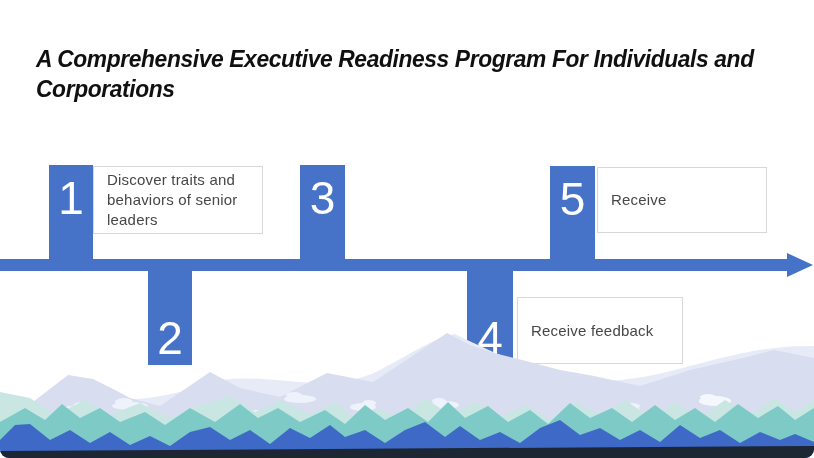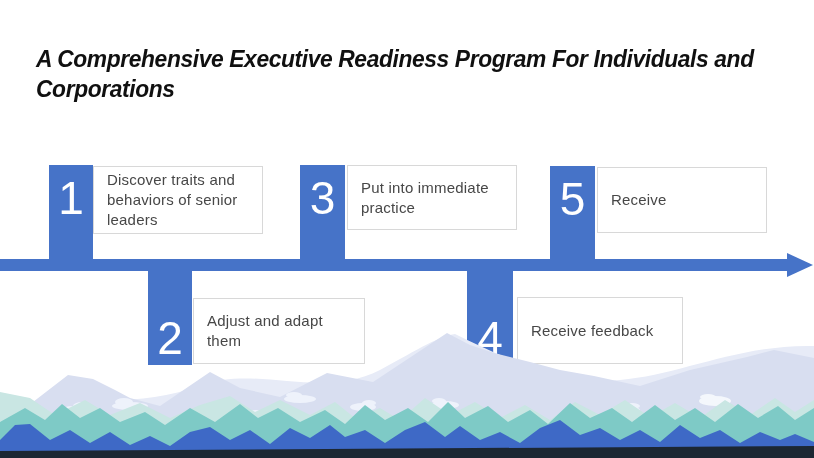--- a/index.html
+++ b/index.html
@@ -1,18 +1,18 @@
 <!DOCTYPE html>
 <html><head>
 <meta charset="utf-8">
 <style>
   html,body{margin:0;padding:0;}
   body{width:814px;height:458px;overflow:hidden;background:#ffffff;
        font-family:"Liberation Sans",sans-serif;}
-  .slide{position:relative;width:814px;height:458px;background:#ffffff;overflow:hidden;}
+  .slide{position:relative;width:814px;height:458px;background:#ffffff;overflow:hidden;border-radius:9px;}
 
   
   .title{
     position:absolute;left:36px;top:44px;width:775px;
     font-size:24px;line-height:30px;font-weight:bold;font-style:italic;
     color:#101010;letter-spacing:-0.4px;
     transform:scaleX(0.95);transform-origin:left top;
   }
 
   
@@ -64,29 +64,23 @@
   <div class="col col-top s1-col">
     <span class="num">1</span>
   </div>
   <div class="box s1-box">
     <span>Discover traits and behaviors of senior leaders</span>
   </div>
 
   <div class="col col-bottom s2-col">
     <span class="num">2</span>
   </div>
-  <div class="box s2-box">
-    <span>Adjust and adapt them</span>
-  </div>
 
   <div class="col col-top s3-col">
     <span class="num">3</span>
-  </div>
-  <div class="box s3-box">
-    <span>Put into immediate practice</span>
   </div>
 
   <div class="col col-bottom s4-col">
     <span class="num">4</span>
   </div>
   <div class="box s4-box">
     <span>Receive feedback</span>
   </div>
 
   <div class="col col-top s5-col">

